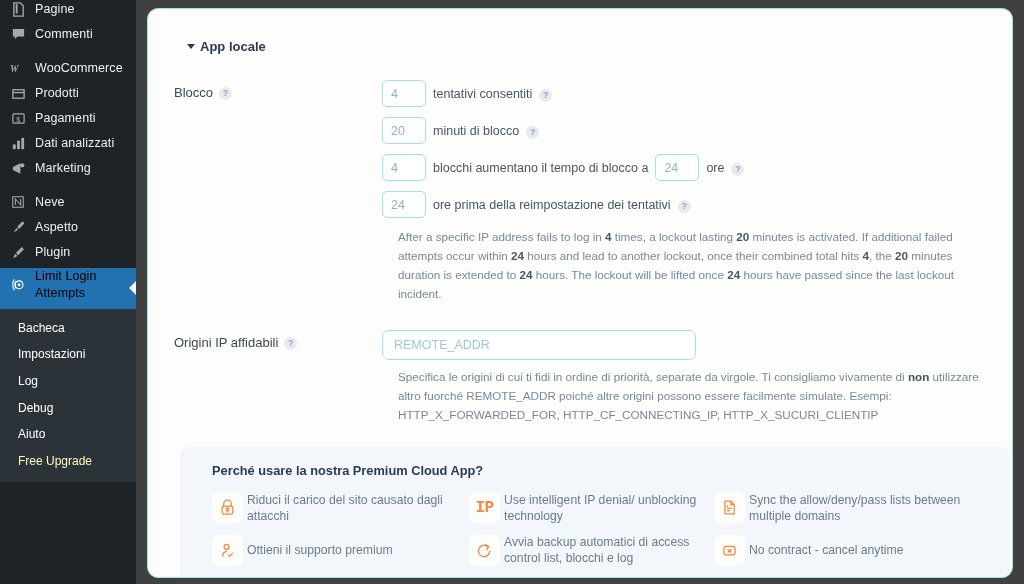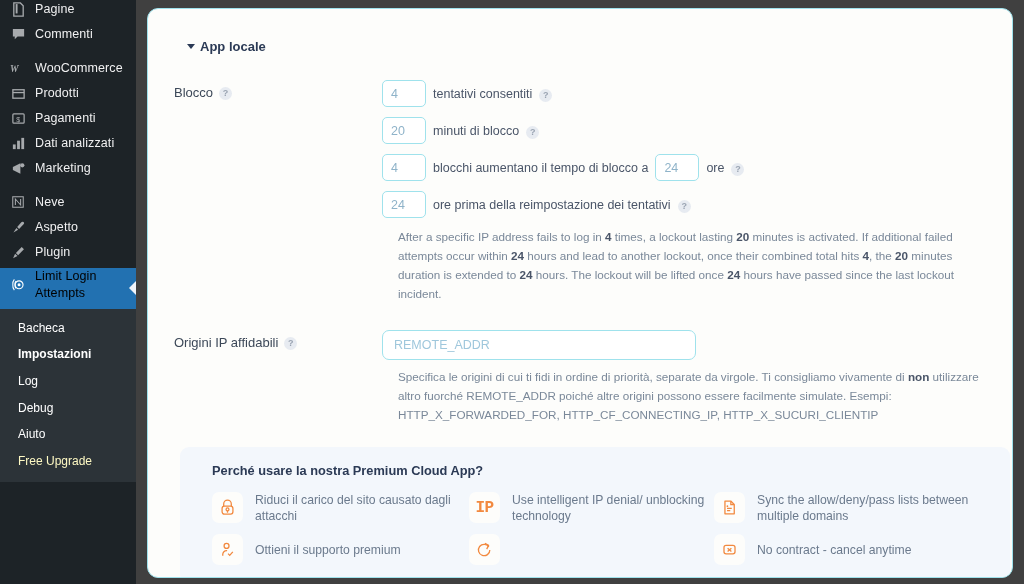--- a/index.html
+++ b/index.html
@@ -61,21 +61,21 @@
   .submenu {
     background: #2c3338;
     padding: 6px 0 8px 0;
   }
   .submenu-item {
     padding: 4px 0 4px 18px;
     font-size: 12px;
     color: #ffffff;
     line-height: 1.55;
   }
-  .submenu-item.current { color: #fff; font-weight: bold; }
+  .submenu-item.current { color: #fff; font-weight: normal; }
   .submenu-item.upgrade { color: #fef9c3; }
 
   
   #main {
     flex: 1;
     height: 584px;
     background: #404040;
     position: relative;
     padding: 8px 11px 0 11px;
   }
@@ -200,21 +200,21 @@
   }
   .promo-grid {
     display: grid;
     grid-template-columns: 257px 245px auto;
     row-gap: 10px;
     padding-left: 12px;
   }
   .promo-item {
     display: flex;
     align-items: center;
-    gap: 12px;
+    gap: 4px;
   }
   .promo-ico {
     width: 31px; height: 31px;
     background: #fdfdfb;
     border-radius: 7px;
     display: flex; align-items: center; justify-content: center;
     color: #f2893f;
     flex: 0 0 31px;
   }
   .promo-ico svg { display: block; }
@@ -466,20 +466,21 @@
             <span class="promo-text">Ottieni il supporto premium</span>
           </div>
 
           <div class="promo-item">
             <span class="promo-ico">
               <svg width="19" height="19" viewBox="0 0 20 20" fill="none" stroke="currentColor" stroke-width="1.35">
                 <path d="M14.6 7.2a6 6 0 1 0 1 3.3"></path>
                 <path d="M10.4 3.6l3.9 2.1-2 3.9" stroke-linejoin="round"></path>
               </svg>
             </span>
+            <span class="promo-text">Avvia backup automatici di access control list, blocchi e log</span>
           </div>
 
           <div class="promo-item">
             <span class="promo-ico">
               <svg width="19" height="19" viewBox="0 0 20 20" fill="none" stroke="currentColor" stroke-width="1.35">
                 <rect x="4.2" y="5.6" width="11.6" height="9" rx="2.2"></rect>
                 <path d="M8 8.6l4 3.6M12 8.6l-4 3.6"></path>
               </svg>
             </span>
             <span class="promo-text">No contract - cancel anytime</span>

